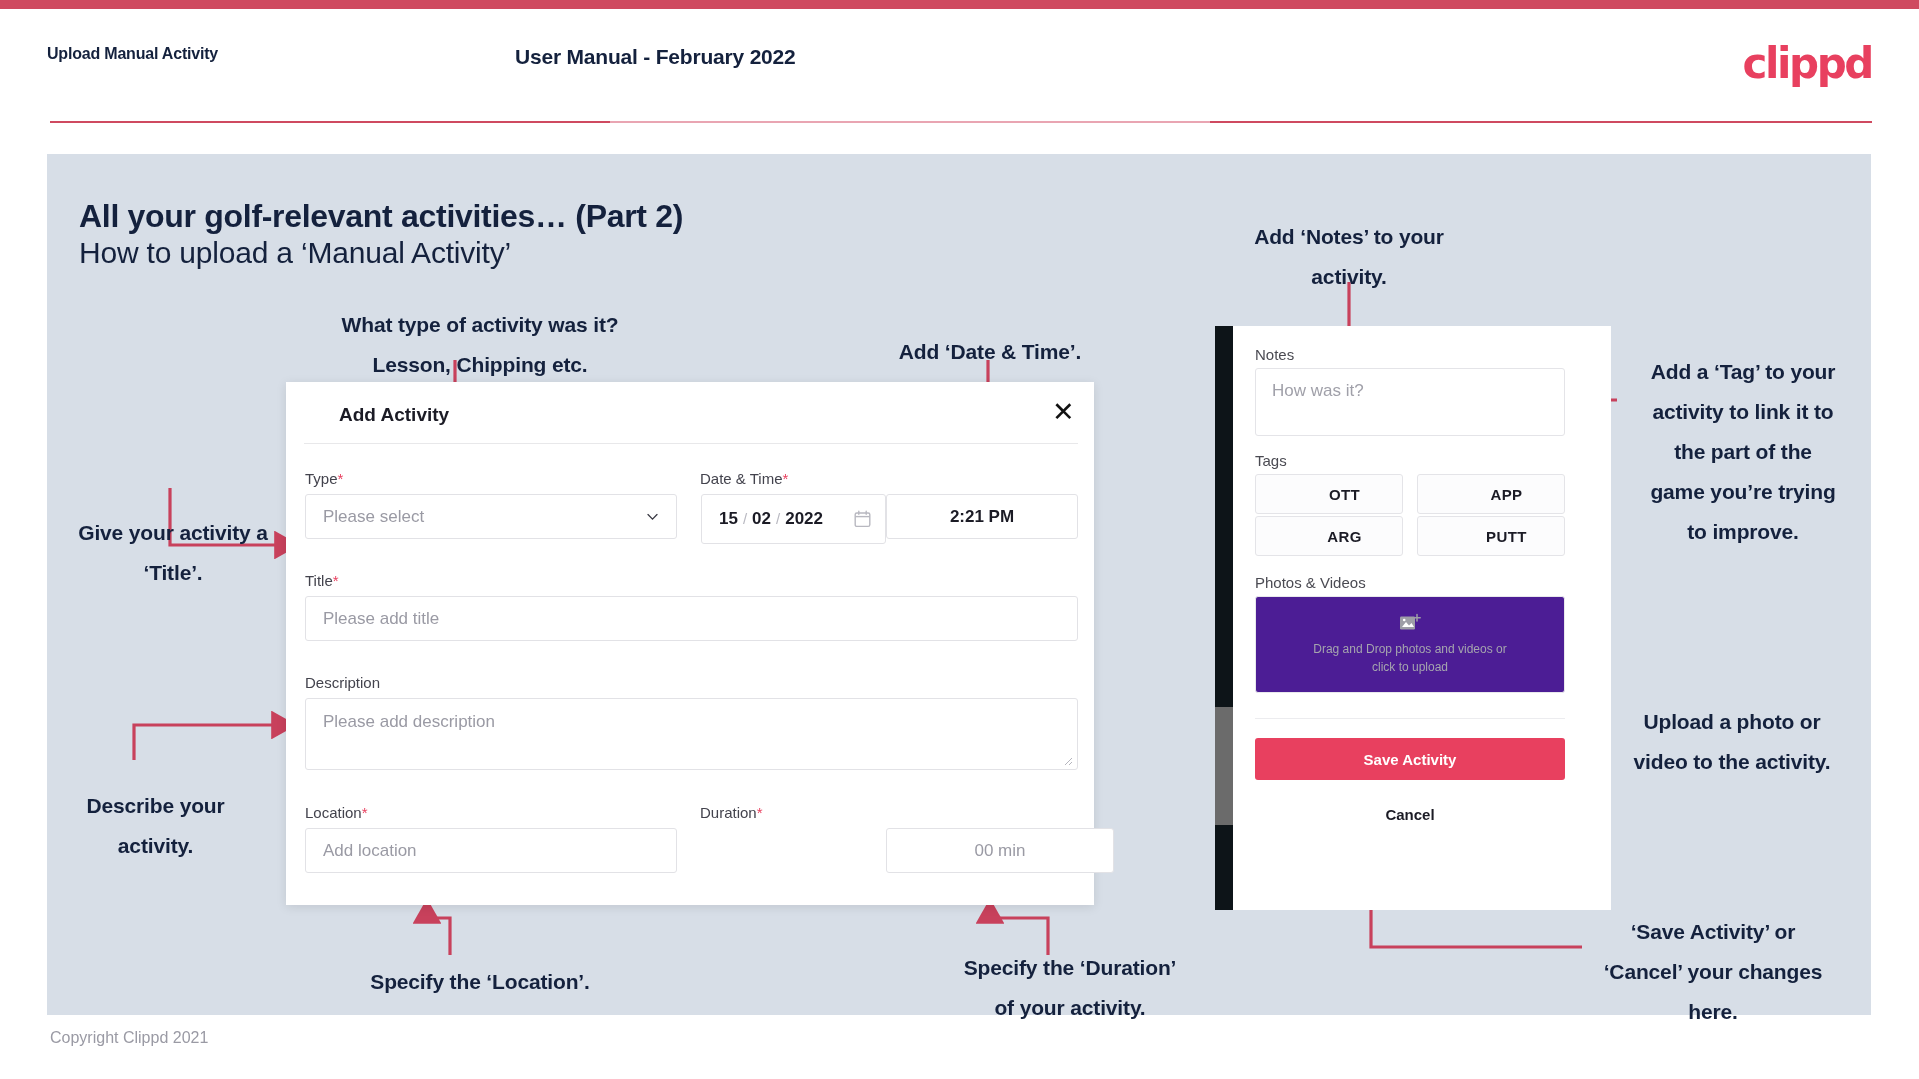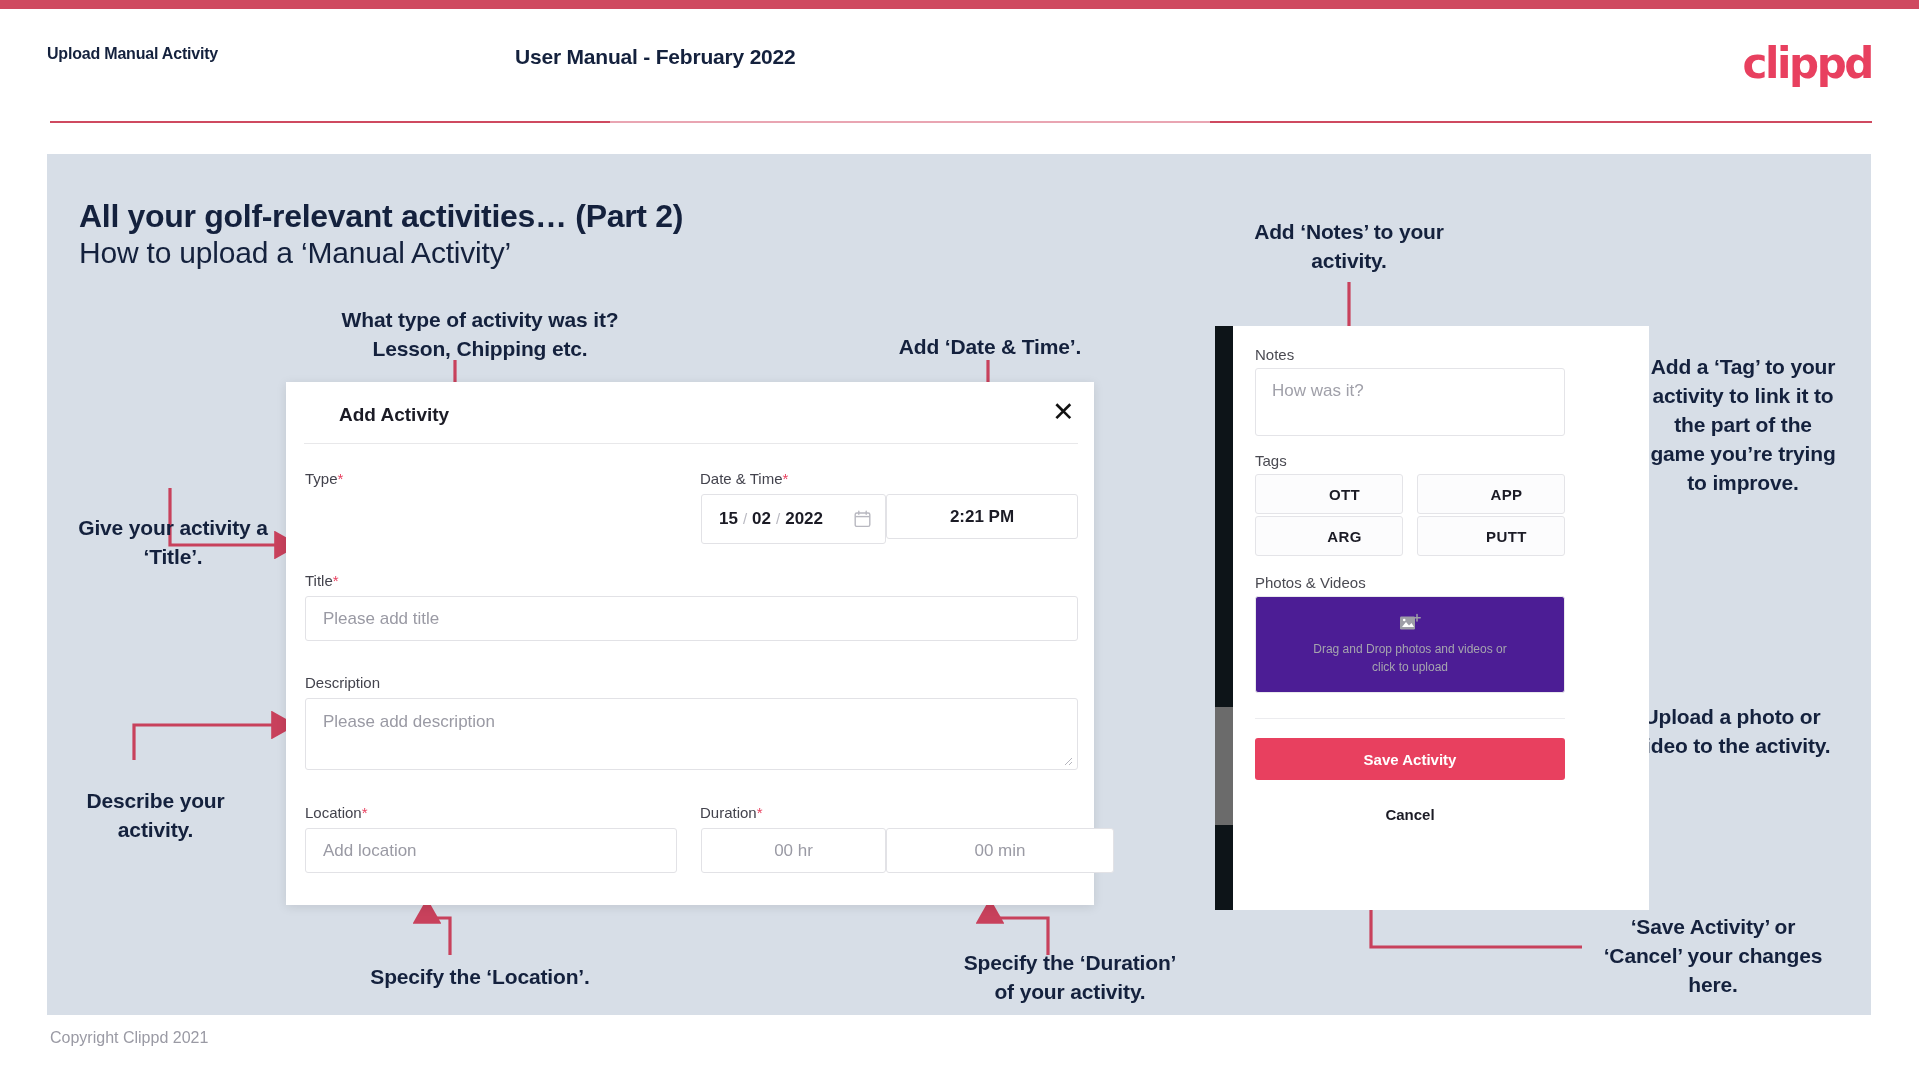--- a/index.html
+++ b/index.html
@@ -52,21 +52,21 @@
   }
   .title-sub {
     position: absolute; left: 79px; top: 236px;
     font-size: 30px; font-weight: 400; color: #14213d; letter-spacing: -0.2px;
   }
 
   
   .note {
     position: absolute;
     font-size: 21px; font-weight: 600; color: #14213d;
-    line-height: 29px; letter-spacing: -0.15px;
+    line-height: 40px; letter-spacing: -0.15px;
   }
   .note.c { text-align: center; }
 
   
   .arrows { position: absolute; left:0; top:0; width:1919px; height:1079px; pointer-events:none; }
 
   
   .dialog {
     position: absolute; left: 286px; top: 382px;
     width: 808px; height: 523px;
@@ -113,21 +113,21 @@
     position: absolute; right: 4px; bottom: 3px; width: 9px; height: 9px;
   }
 
   
   .phone { position: absolute; left: 1215px; top: 326px; width: 390px; height: 584px; }
   .bezel-l { position:absolute; left:0; top:0; width:18px; height:584px; background:#0d1418; }
   .bezel-r { position:absolute; right:0; top:0; width:18px; height:584px; background:#0d1418; }
   .btn-l { position:absolute; left:0; top:381px; width:18px; height:118px; background:#6b6b6b; }
   .btn-r { position:absolute; right:0; top:381px; width:18px; height:118px; background:#6b6b6b; }
   .screen {
-    position:absolute; left:18px; top:0; width:416px; height:584px;
+    position:absolute; left:18px; top:0; width:378px; height:584px;
     background:#fff; overflow:hidden;
   }
   .p-label { font-size: 15px; color: #4a4a52; }
   .p-box {
     border: 1px solid #e4e4e8; border-radius: 3px; background:#fff;
   }
   .p-ph { font-size: 17px; color: #a0a0a9; padding: 12px 0 0 16px; }
   .tag-btn {
     border: 1px solid #e4e4e8; border-radius: 3px; background:#fcfcfd;
     display:flex; align-items:center; justify-content:center;
@@ -241,20 +241,26 @@
 here.</div>
 
   <div class="dialog"></div>
 
   <div class="dlg-title">Add Activity</div>
   <div class="dlg-close">✕</div>
   <div class="dlg-divider"></div>
 
   <div class="fld-label" style="left:305px; top:470px;">
     <span>Type</span><span class="req">*</span>
+  </div>
+  <div class="fld-box" style="left:305px; top:494px; width:372px; height:45px;">
+    <span class="fld-ph">Please select</span>
+    <svg class="chev" viewBox="0 0 11 7">
+      <path d="M1,1 L5.5,5.6 L10,1" stroke="#3a3a44" stroke-width="1.3" fill="none" stroke-linecap="round"></path>
+    </svg>
   </div>
 
   <div class="fld-label" style="left:700px; top:470px;">
     <span>Date &amp; Time</span><span class="req">*</span>
   </div>
   <div class="fld-box" style="left:701px; top:494px; width:185px; height:50px; justify-content:space-between; padding-right:14px;">
     <span style="padding-left:17px; display:flex; align-items:baseline;">
       <span class="dt-val">15</span>
       <span class="dt-sep">/</span>
       <span class="dt-val">02</span>
@@ -291,23 +297,20 @@
   <div class="fld-label" style="left:305px; top:804px;">
     <span>Location</span><span class="req">*</span>
   </div>
   <div class="fld-box" style="left:305px; top:828px; width:372px; height:45px;">
     <span class="fld-ph">Add location</span>
   </div>
 
   <div class="fld-label" style="left:700px; top:804px;">
     <span>Duration</span><span class="req">*</span>
   </div>
-  <div class="fld-box" style="left:701px; top:828px; width:185px; height:45px; justify-content:center;">
-    <span class="fld-ph" style="padding-left:0;">00 hr</span>
-  </div>
   <div class="fld-box" style="left:886px; top:828px; width:228px; height:45px; justify-content:center;">
     <span class="fld-ph" style="padding-left:0;">00 min</span>
   </div>
 
   <div class="phone">
     <div class="bezel-l"></div>
     <div class="btn-l"></div>
     <div class="bezel-r"></div>
     <div class="btn-r"></div>
 

